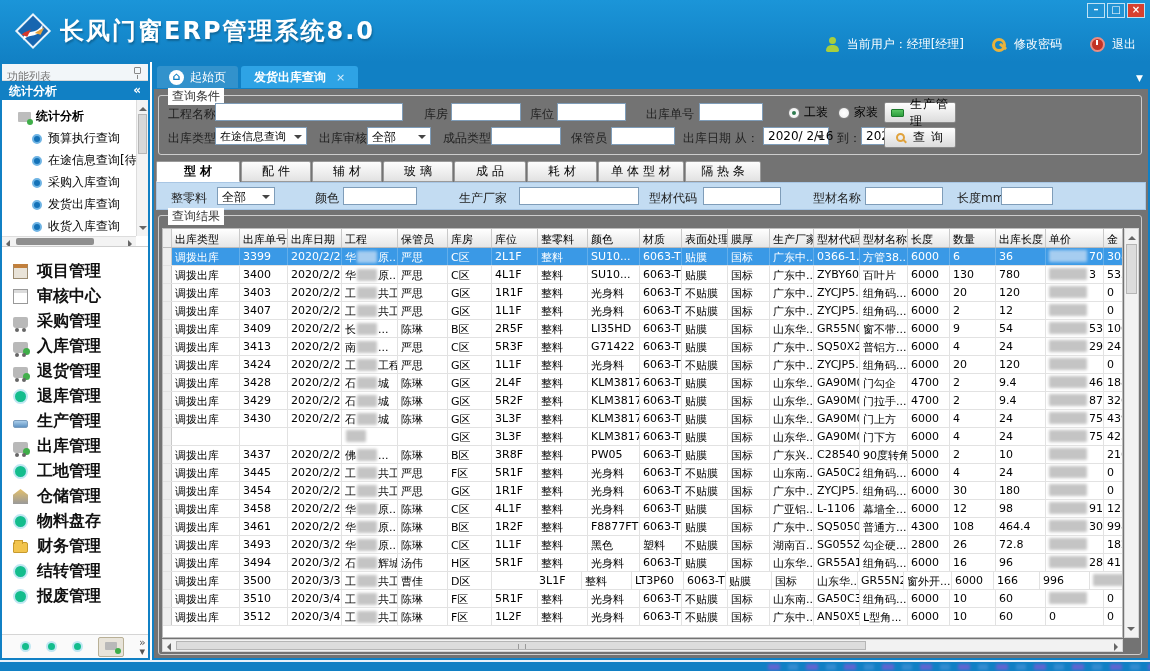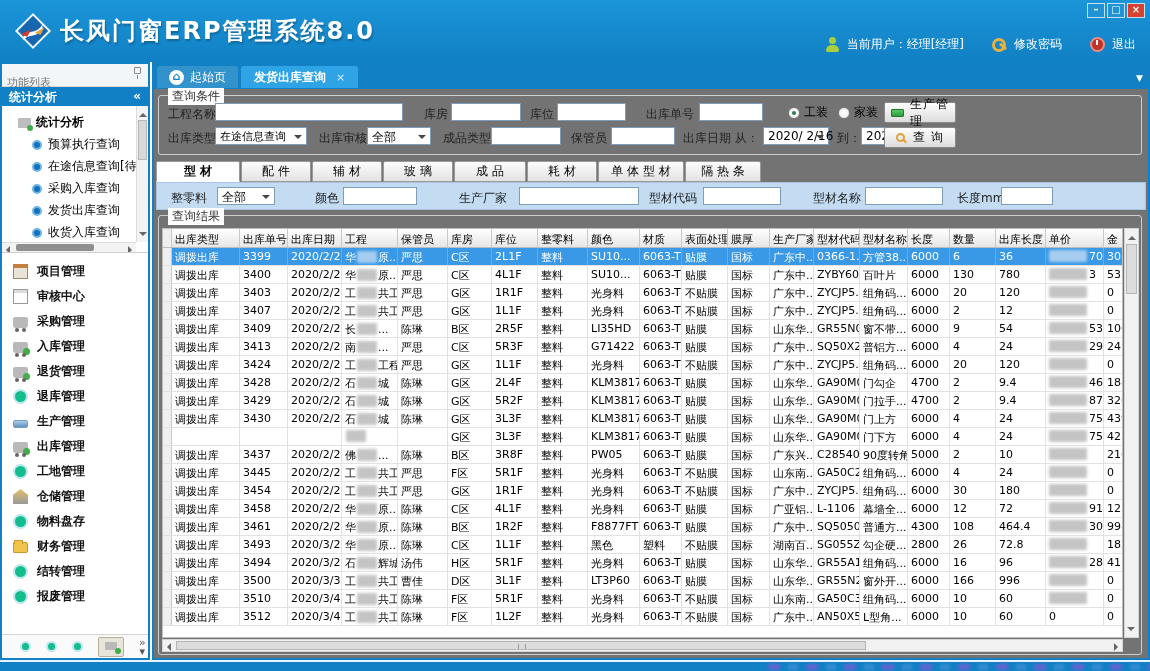--- a/index.html
+++ b/index.html
@@ -18,42 +18,42 @@
   .icon-user::after{content:"";position:absolute;left:1px;bottom:0;width:13px;height:7px;border-radius:6px 6px 2px 2px;background:#a8cf3d}
   .icon-key{width:15px;height:15px;position:relative}
   .icon-key::before{content:"";position:absolute;left:0;top:1px;width:8px;height:8px;border:3px solid #e8b23c;border-radius:50%}
   .icon-key::after{content:"";position:absolute;left:7px;top:8px;width:8px;height:3px;background:#e8b23c;transform:rotate(40deg)}
   .icon-power{width:15px;height:15px;border-radius:50%;background:#c23326;border:2px solid #e88d84;position:relative}
   .icon-power::after{content:"";position:absolute;left:4px;top:1px;width:2px;height:5px;background:#fff}
   .ub-gap{width:14px}
 
   
   .sidebar{position:absolute;left:0;top:62px;width:150px;bottom:11px;background:#fff;border:2px solid #1180c4}
-  .func-bar{height:17px;background:#f2f6f9;border-bottom:1px solid #d9d9d9;color:#777;font-size:11px;padding:11px 5px;position:relative}
+  .func-bar{height:17px;background:#f2f6f9;border-bottom:1px solid #d9d9d9;color:#777;font-size:11px;padding:5px 5px;position:relative}
   .pin{position:absolute;right:7px;top:3px;width:7px;height:7px;border:1px solid #888;border-radius:1px}
   .pin::after{content:"";position:absolute;left:2px;top:7px;width:1px;height:4px;background:#888}
   .group-bar{height:19px;background:#1180c4;color:#fff;font-weight:bold;font-size:12px;padding:2px 7px;position:relative}
   .collapse{position:absolute;right:7px;top:2px;font-weight:bold}
   .tree{height:147px;position:relative;overflow:hidden;border-bottom:1px solid #cfcfcf;background:#fff}
   .tree-root{margin:8px 0 0 16px;font-size:12px;font-weight:bold;display:flex;align-items:center;gap:5px;white-space:nowrap}
   .root-cart{width:13px;height:10px;background:#bdbdbd;border-radius:1px;position:relative;flex:none}
   .root-cart::after{content:"";position:absolute;right:-2px;bottom:-3px;width:6px;height:6px;border-radius:50%;background:#3fae49}
   .tree-item{margin:5px 0 0 30px;font-size:12px;display:flex;align-items:center;gap:6px;white-space:nowrap}
   .bullet{width:10px;height:10px;border-radius:50%;background:#1472b8;border:2px solid #6fb4e4;flex:none}
   .tree-vscroll{position:absolute;right:0;top:0;width:12px;bottom:10px;background:#f3f3f3;border-left:1px solid #ddd}
   .tree-hscroll{position:absolute;left:0;bottom:0;right:12px;height:10px;background:#f3f3f3;border-top:1px solid #ddd}
   .tree-hthumb{position:absolute;left:14px;top:1px;height:7px;width:58%;background:#8f8f8f;border-radius:2px}
   .arr{width:0;height:0;border:4px solid transparent;margin:2px auto}
   .arr.up{border-bottom-color:#666;margin-top:3px}
   .arr.dn{border-top-color:#666;position:absolute;bottom:0;left:2px}
   .tree-vthumb{position:absolute;left:1px;top:14px;width:9px;height:40px;background:#d8d8d8;border:1px solid #b7b7b7}
   .arr.lf{border-right-color:#666;position:absolute;left:0;top:1px}
   .arr.rt{border-left-color:#666;position:absolute;right:0;top:1px}
   .menu{position:absolute;top:195px;left:0;right:0;bottom:24px;overflow:hidden}
-  .menu-item{height:25px;display:flex;align-items:center;gap:9px;padding-left:11px;font-size:12px;font-weight:bold;color:#111;cursor:default}
+  .menu-item{height:25px;display:flex;align-items:center;gap:9px;padding-left:11px;font-size:16px;font-weight:bold;color:#111;cursor:default}
   .mic{width:15px;height:15px;flex:none;position:relative}
   .clipboard-icon{background:#e9e3d8;border:1px solid #9a8a70;border-top:4px solid #c2803c}
   .notepad-icon{background:#fff;border:1px solid #999;box-shadow:inset 0 3px 0 #dcdcdc}
   .cart-icon,.cart-in-icon,.cart-return-icon,.cart-out-icon{background:#b9b9b9;border-radius:2px 2px 3px 3px;height:11px;margin-top:1px}
   .cart-icon::after,.cart-in-icon::after,.cart-return-icon::after,.cart-out-icon::after{content:"";position:absolute;bottom:-4px;left:2px;width:4px;height:4px;border-radius:50%;background:#666;box-shadow:7px 0 0 #666}
   .cart-in-icon::before,.cart-return-icon::before,.cart-out-icon::before{content:"";position:absolute;right:-2px;bottom:-2px;width:7px;height:7px;border-radius:50%;background:#3fae49}
   .cart-return-icon::before{background:#43b04c}
   .dot-icon{background:#13bd8d;border-radius:50%;border:2px solid #bfe7f2}
   .production-icon{background:linear-gradient(#a9cdea,#5e92c2);height:8px;margin-top:4px;border-radius:2px;border:1px solid #7a9cbd}
   .warehouse-icon{background:linear-gradient(#e4c06a,#9a9a9a);clip-path:polygon(50% 0,100% 38%,100% 100%,0 100%,0 38%)}
@@ -716,21 +716,21 @@
               <div class="gcell" style="width: 50px;">整料</div>
               <div class="gcell" style="width: 52px;">光身料</div>
               <div class="gcell" style="width: 42px;">6063-T5</div>
               <div class="gcell" style="width: 46px;">贴膜</div>
               <div class="gcell" style="width: 42px;">国标</div>
               <div class="gcell" style="width: 44px;">广亚铝...</div>
               <div class="gcell" style="width: 46px;">L-1106</div>
               <div class="gcell" style="width: 48px;">幕墙全...</div>
               <div class="gcell" style="width: 42px;">6000</div>
               <div class="gcell" style="width: 46px;">12</div>
-              <div class="gcell" style="width: 50px;">72</div>
+              <div class="gcell" style="width: 50px;">98</div>
               <div class="gcell" style="width: 58px;"><span class="bb price"></span>916</div>
               <div class="gcell" style="width: 40px;">123</div>
             </div>
             <div class="grow">
               <div class="gut"></div>
               <div class="gcell" style="width: 68px;">调拨出库</div>
               <div class="gcell" style="width: 48px;">3461</div>
               <div class="gcell" style="width: 54px;">2020/2/28</div>
               <div class="gcell" style="width: 56px;">华<span class="bb proj"></span>原...</div>
               <div class="gcell" style="width: 50px;">陈琳</div>
@@ -797,21 +797,21 @@
               <div class="gcell" style="width: 40px;">411</div>
             </div>
             <div class="grow">
               <div class="gut"></div>
               <div class="gcell" style="width: 68px;">调拨出库</div>
               <div class="gcell" style="width: 48px;">3500</div>
               <div class="gcell" style="width: 54px;">2020/3/3</div>
               <div class="gcell" style="width: 56px;">工<span class="bb proj"></span>共工程</div>
               <div class="gcell" style="width: 50px;">曹佳</div>
               <div class="gcell" style="width: 44px;">D区</div>
-              <div class="gcell" style="width: 46px;">3L1F</div>
+              <div class="gcell" style="width: 46px; margin-left: 44px;">3L1F</div>
               <div class="gcell" style="width: 50px;">整料</div>
               <div class="gcell" style="width: 52px;">LT3P60</div>
               <div class="gcell" style="width: 42px;">6063-T5</div>
               <div class="gcell" style="width: 46px;">贴膜</div>
               <div class="gcell" style="width: 42px;">国标</div>
               <div class="gcell" style="width: 44px;">山东华...</div>
               <div class="gcell" style="width: 46px;">GR55N26</div>
               <div class="gcell" style="width: 48px;">窗外开...</div>
               <div class="gcell" style="width: 42px;">6000</div>
               <div class="gcell" style="width: 46px;">166</div>

